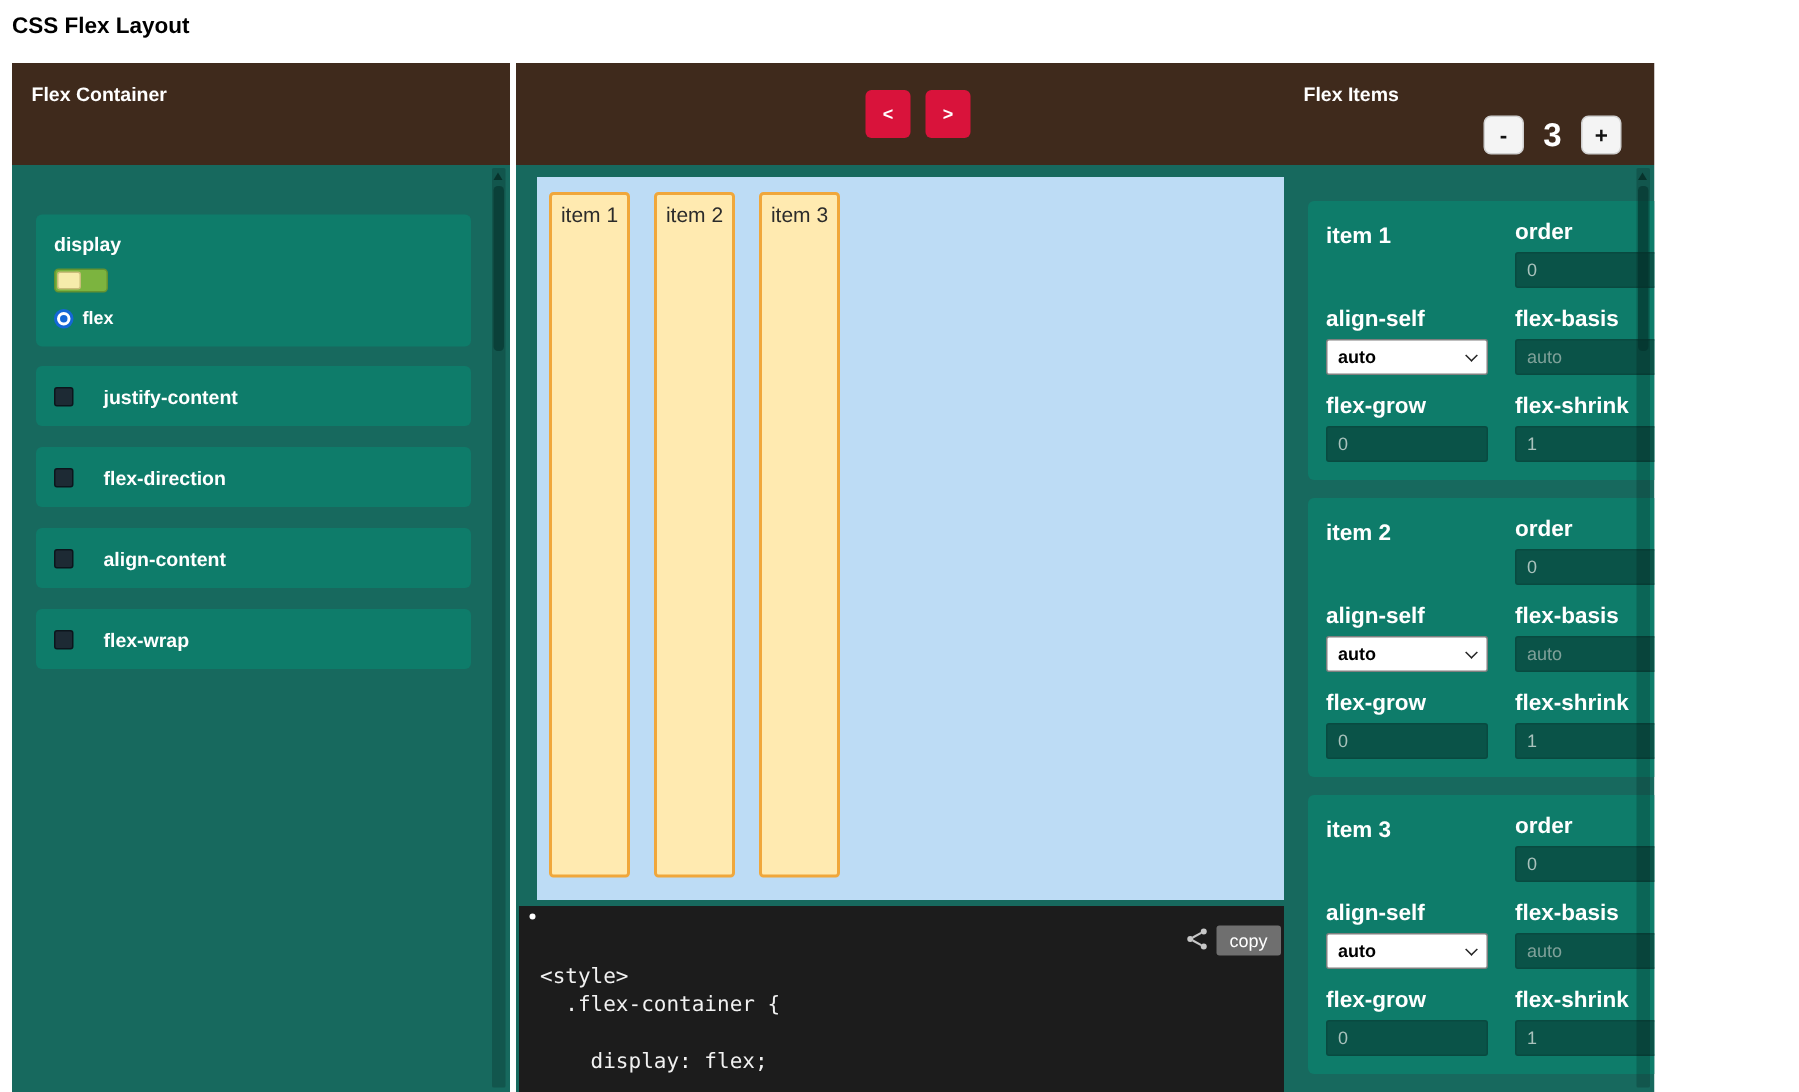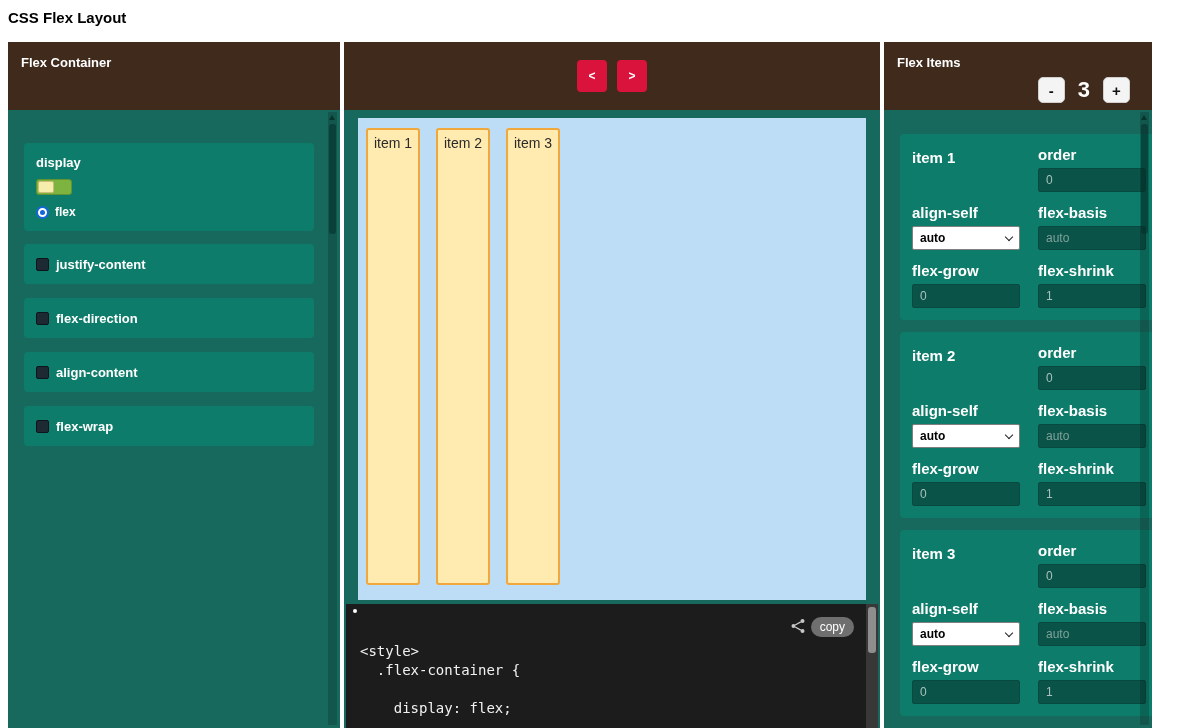--- a/index.html
+++ b/index.html
@@ -4,39 +4,39 @@
 <style>
   * { margin:0; padding:0; box-sizing:border-box; }
   html,body { background:#fff; font-family:"Liberation Sans", sans-serif; }
   .stage { position:relative; width:1199px; height:728px; background:#fff; overflow:hidden;text-decoration:underline; }
 
   .page-title { position:absolute; left:8px; top:9px; font-size:15px; font-weight:700; color:#000; }
 
   .col { position:absolute; top:42px; bottom:0; display:flex; flex-direction:column; overflow:hidden; }
   .col-left  { left:8px;   width:332px; }
   .col-mid   { left:344px; width:536px; }
-  .col-right { left:884px; width:268px; }
+  .col-right { left:856px; width:247px; }
 
   .col-header { flex:0 0 68px; background:#3f2a1c; color:#fff; position:relative; }
   .header-title { position:absolute; left:13px; top:13px; font-size:13px; font-weight:700; }
 
   .col-body { flex:1; background:#17695e; position:relative; overflow:hidden; }
 
   
   .left-body { padding:33px 26px 0 16px; }
   .card { background:#0e7c6a; border-radius:4px; }
   .display-card { width:290px; padding:12px; margin-bottom:13px; }
   .prop-label { font-size:13px; font-weight:700; color:#fff; }
   .toggle { margin-top:9px; width:36px; height:16px; background:#7cb43f; border:1px solid #639231; border-radius:3px; position:relative; cursor:pointer; }
   .toggle-knob { position:absolute; left:1px; top:1px; width:16px; height:12px; background:#f6ecab; border:1px solid #c9bd7a; border-radius:2px; }
   .radio-row { margin-top:10px; display:flex; align-items:center; gap:6px; }
   .radio { width:13px; height:13px; border-radius:50%; background:#fff; border:2px solid #1467d6; position:relative; display:inline-block; }
   .radio::after { content:""; position:absolute; left:2px; top:2px; width:5px; height:5px; border-radius:50%; background:#1467d6; }
   .radio-label { font-size:12px; font-weight:700; color:#fff; }
-  .prop-card { width:290px; height:40px; margin-bottom:14px; display:flex; align-items:center; padding:0 12px; gap:7px; }
+  .prop-card { width:290px; height:40px; margin-bottom:14px; display:flex; align-items:center; padding:0 12px; gap:20px; }
   .checkbox { width:13px; height:13px; background:#1d2a34; border:1px solid #0c151c; border-radius:2px;
               appearance:none; -webkit-appearance:none; margin:0; flex:0 0 13px; }
 
   .panel-scroll { position:absolute; top:2px; right:3px; bottom:3px; width:9px; background:rgba(0,0,0,0.18); border-radius:1px; }
   .scroll-arrow { position:absolute; top:3px; left:1px; width:0; height:0;
                   border-left:3.5px solid transparent; border-right:3.5px solid transparent; border-bottom:5px solid #07332c; }
   .scroll-thumb { position:absolute; top:12px; left:1px; width:7px; height:110px; background:rgba(4,48,42,0.55); border-radius:3px; }
 
   
   .mid-header { display:flex; align-items:center; justify-content:center; gap:10px; }
@@ -52,21 +52,21 @@
   .flex-preview { margin:8px 14px 0; height:482px; background:#bddcf5; display:flex; align-items:stretch;
                   gap:16px; padding:10px 8px 15px; }
   .flex-item { flex:0 0 54px; width:54px; background:#ffeab0; border:2px solid #f0a73b; border-radius:3px;
                font-size:14px; color:#2b2b2b; text-align:center; padding-top:5px; }
 
   .code-panel { margin:4px 2px 0; flex:1; background:#1c1c1c; position:relative; overflow:hidden;
                 font-family:"DejaVu Sans Mono","Liberation Mono",monospace; }
   .code-lines { padding:38px 20px 0 14px; }
   .code-line { height:19px; line-height:19px; font-size:14px; color:#f1f1f1; white-space:pre; }
   .copy-btn { position:absolute; top:13px; right:24px; background:#6f6f6f; color:#fff; border:none;
-              border-radius:10px; font-size:12px; padding:3px 9px; cursor:pointer;
+              border-radius:2px; font-size:12px; padding:3px 9px; cursor:pointer;
               font-family:"Liberation Sans",sans-serif; }
   .share-icon { position:absolute; top:14px; right:72px; width:16px; height:16px; cursor:pointer; }
   .code-dot { position:absolute; top:5px; left:7px; width:4px; height:4px; background:#fff; border-radius:50%; }
   .code-scroll { position:absolute; right:0; top:0; bottom:0; width:12px; background:#383838; }
   .code-thumb { position:absolute; top:3px; left:2px; width:8px; height:46px; background:#8e8e8e; border-radius:3px; }
 
   
   .count-controls { position:absolute; right:22px; top:35px; display:flex; align-items:center; gap:13px; }
   .count-btn { width:27px; height:26px; background:#f4f4f4; border:1px solid #d0d0d0; border-radius:5px;
                font-size:15px; font-weight:700; color:#111; display:flex; align-items:center; justify-content:center;

